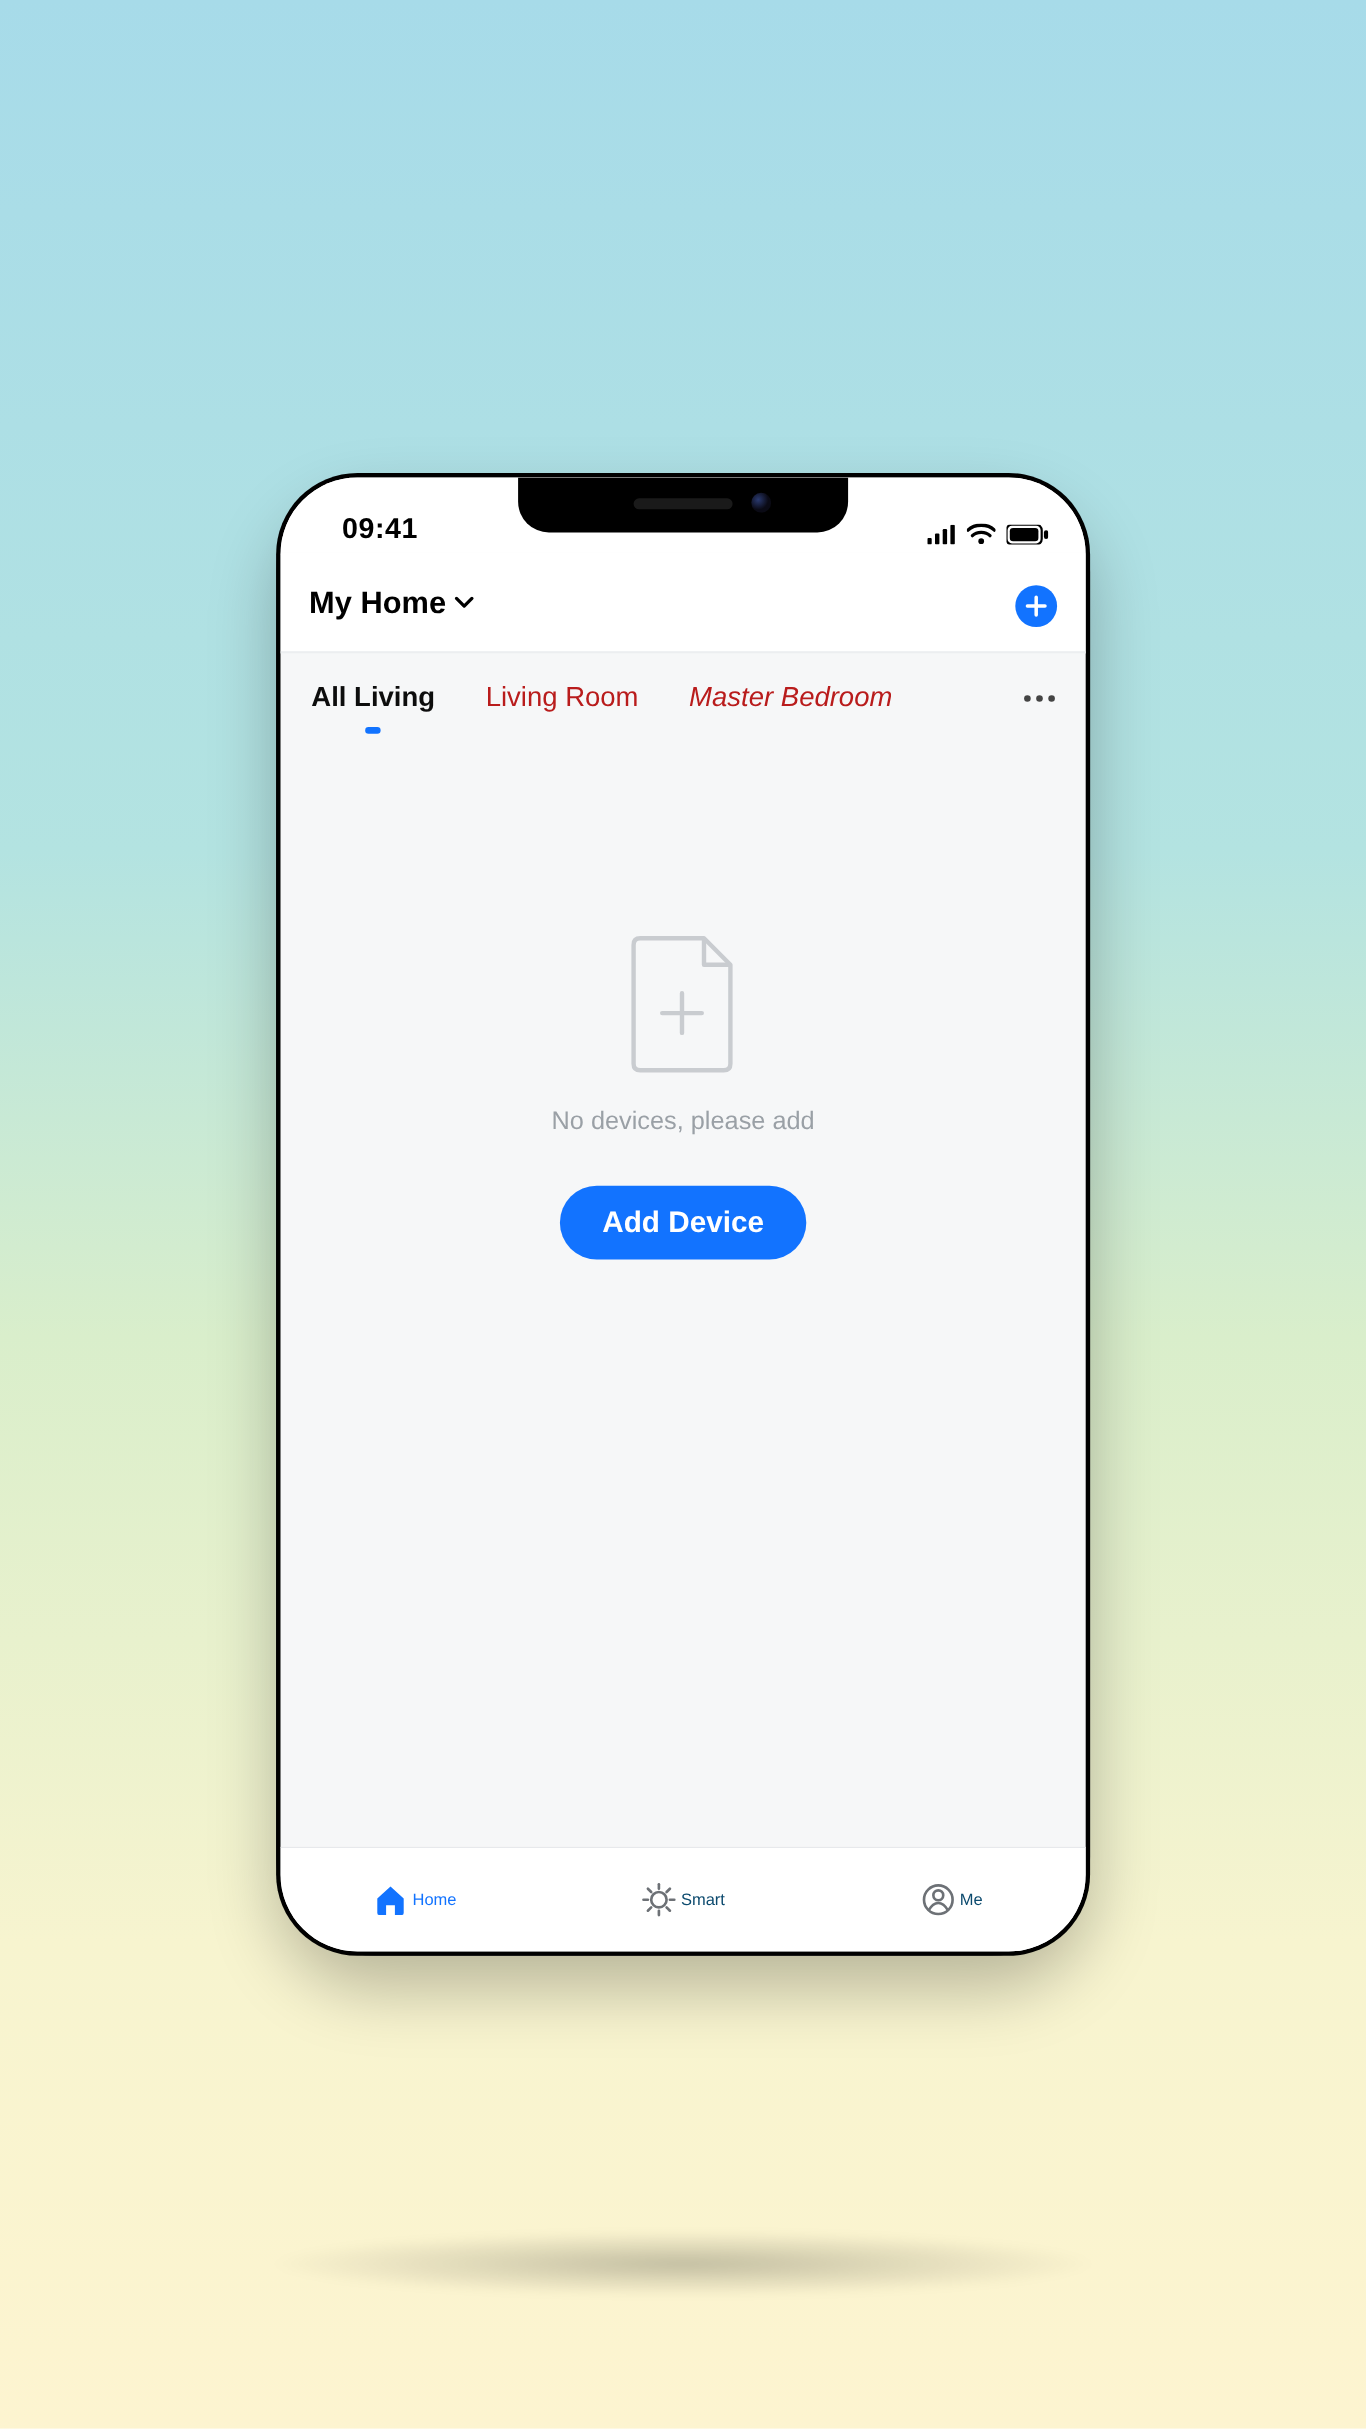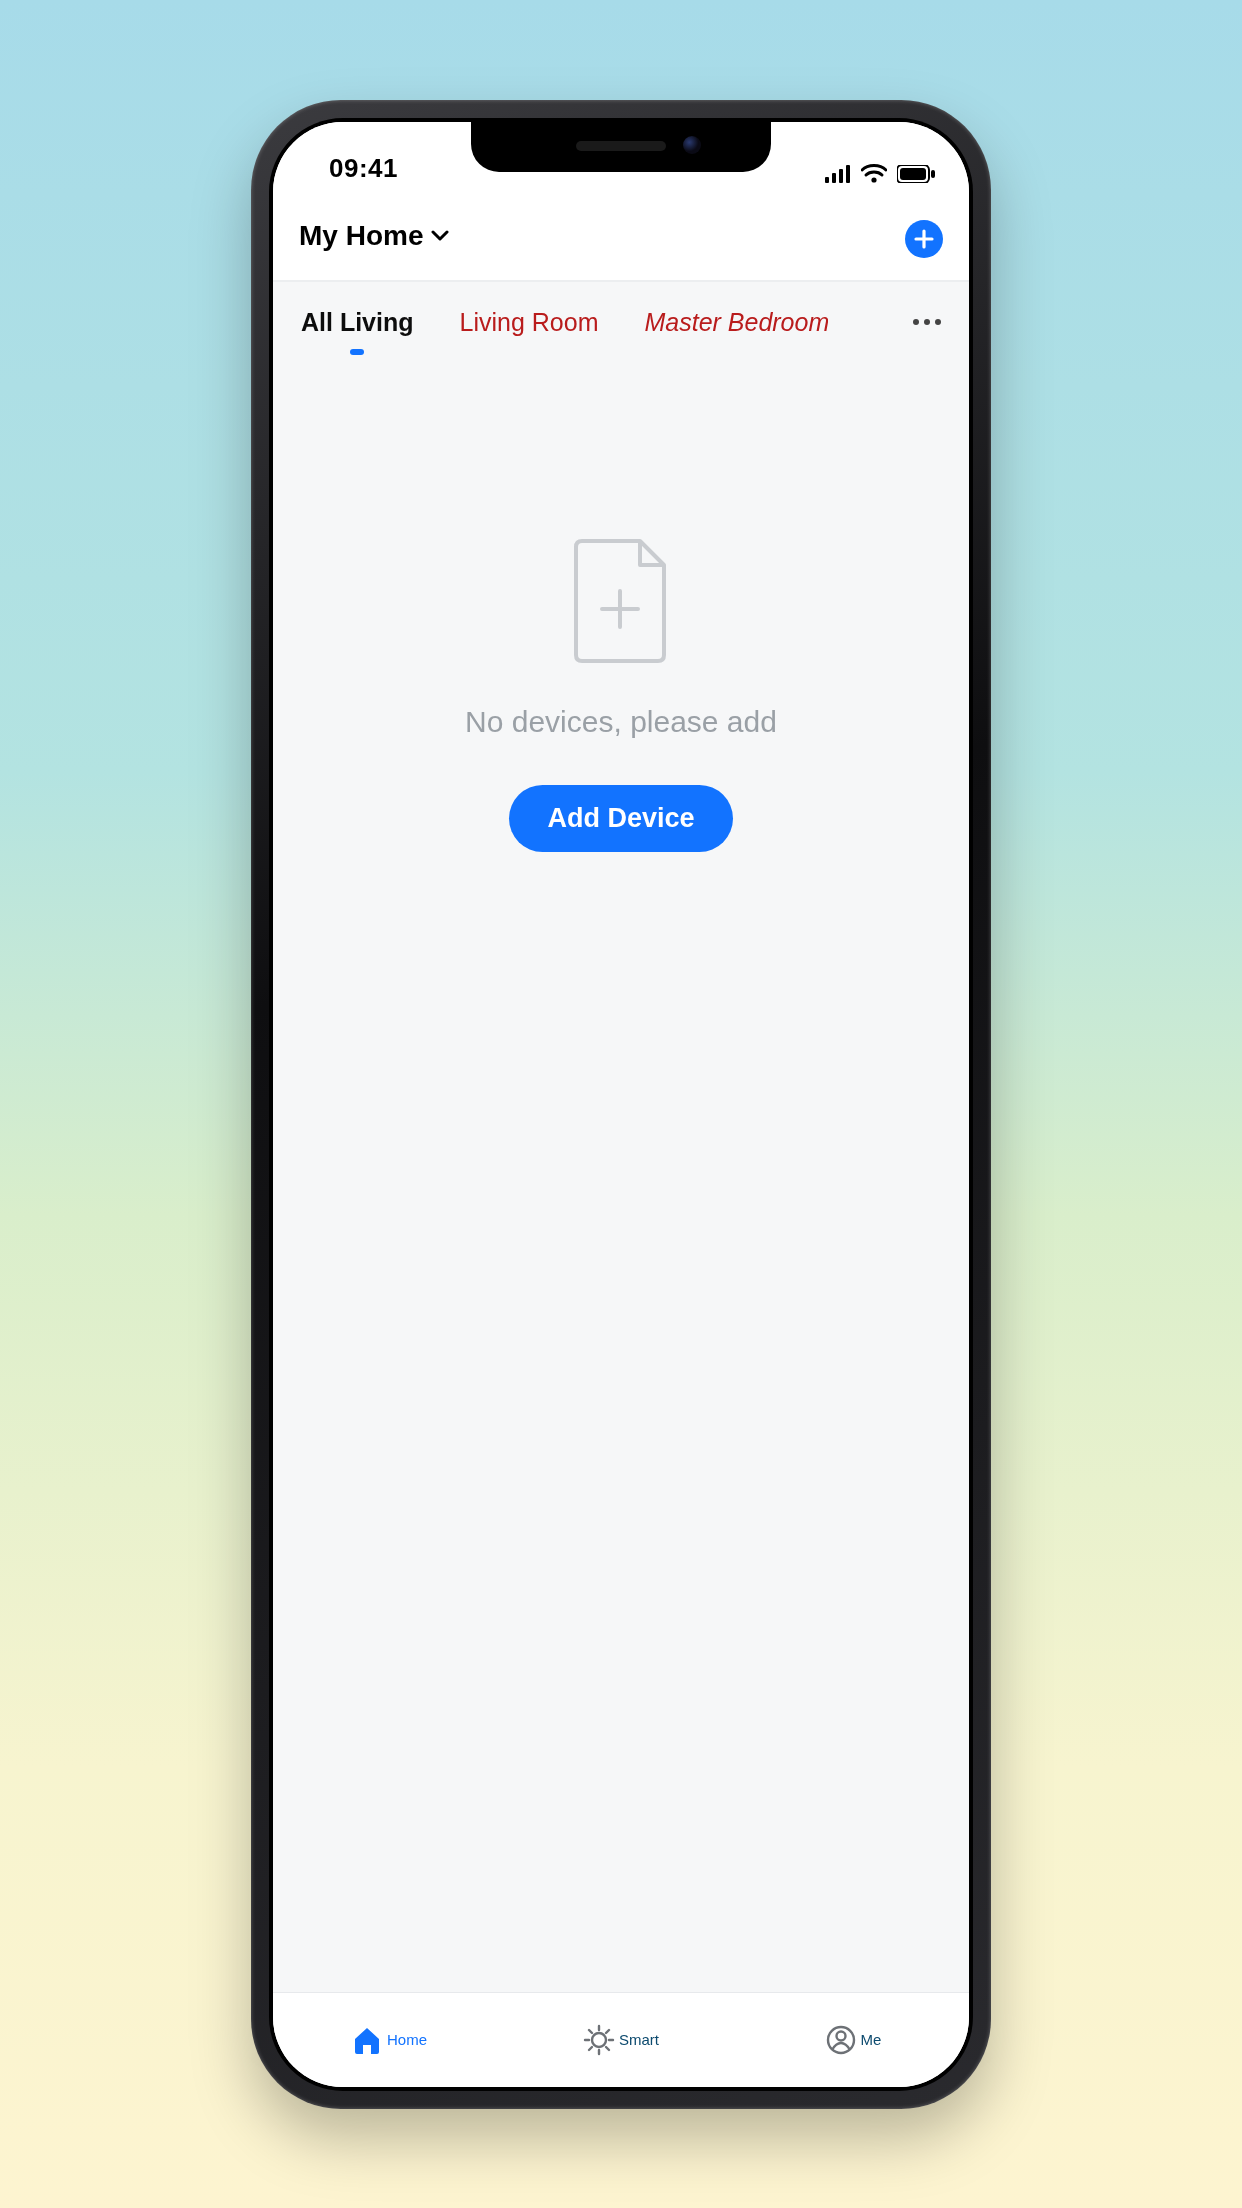--- a/index.html
+++ b/index.html
@@ -23,24 +23,23 @@
     height: 60px;
     bottom: 120px;
     left: 50%;
     transform: translateX(-50%);
     background: radial-gradient(ellipse at center, rgba(0,0,0,0.22) 0%, rgba(0,0,0,0) 70%);
     filter: blur(4px);
   }
   .phone {
     position: relative;
     width: 740px;
-    height: 2009px;
+    height: 1348px;
     border-radius: 90px;
     background: linear-gradient(160deg,#3b3b3f,#0e0e10 40%,#2a2a2e);
-    padding: 18px;
     box-shadow: 0 30px 60px rgba(0,0,0,0.25), inset 0 0 4px rgba(255,255,255,0.3);
   }
   .phone-inner {
     width: 100%;
     height: 100%;
     border-radius: 74px;
     background: #000;
     padding: 4px;
   }
   .screen {
@@ -185,22 +184,22 @@
   }
   
   .empty {
     flex: 1;
     display: flex;
     flex-direction: column;
     align-items: center;
     padding-top: 180px;
   }
   .empty-msg {
-    margin-top: 40px;
-    font-size: 30px;
+    margin-top: 28px;
+    font-size: 23px;
     color: #9aa0a6;
   }
   .add-btn {
     margin-top: 46px;
     background: #1273ff;
     color: #fff;
     border: none;
     border-radius: 999px;
     padding: 18px 38px;
     font-size: 27px;

